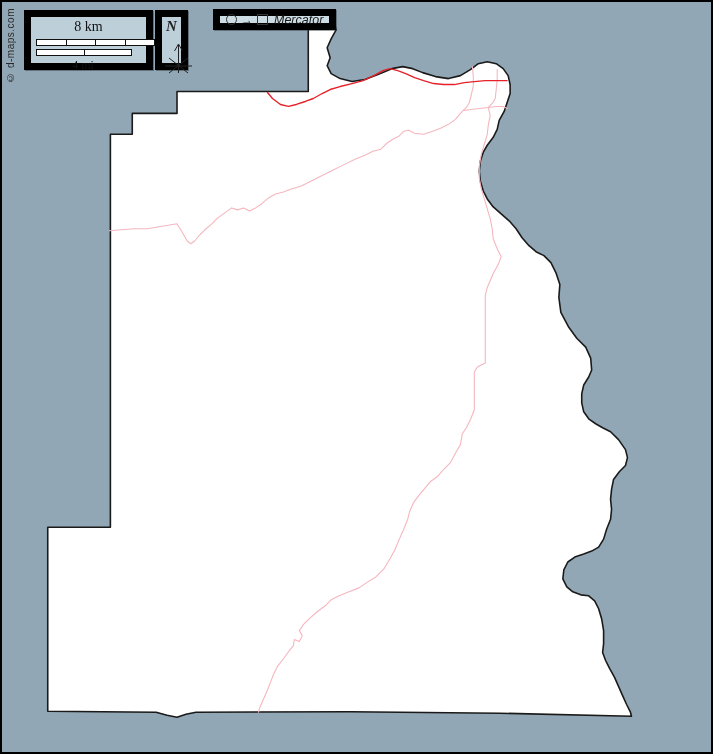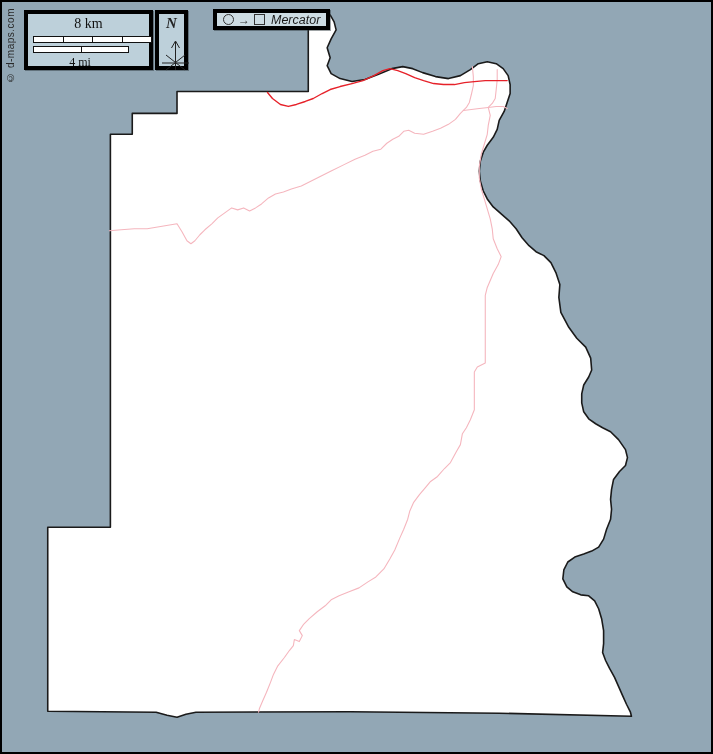--- a/index.html
+++ b/index.html
@@ -10,21 +10,21 @@
     border:2px solid #000;
     background:#92a7b5;
     overflow:hidden;
     font-family:"Liberation Sans", sans-serif;
   }
   .map-svg{position:absolute;inset:0;width:100%;height:100%;}
   .panel{
     position:absolute;
     box-sizing:border-box;
     background:#bdd0da;
-    border:4px solid #000000;
+    border:7px solid #000000;
     box-shadow:1px 1px 0 rgba(40,50,56,.45);
   }
   .scale-box{left:22px;top:8px;width:129px;height:60px;}
   .scale-km-label{
     position:absolute;left:0;top:2px;width:100%;text-align:center;
     font-family:"Liberation Serif", serif;font-size:14px;color:#111;
   }
   .bar{position:absolute;display:flex;background:#fff;border:1px solid #111;height:5px;}
   .bar-km{left:5px;top:22px;width:117px;}
   .bar-mi{left:5px;top:32px;width:94px;}

